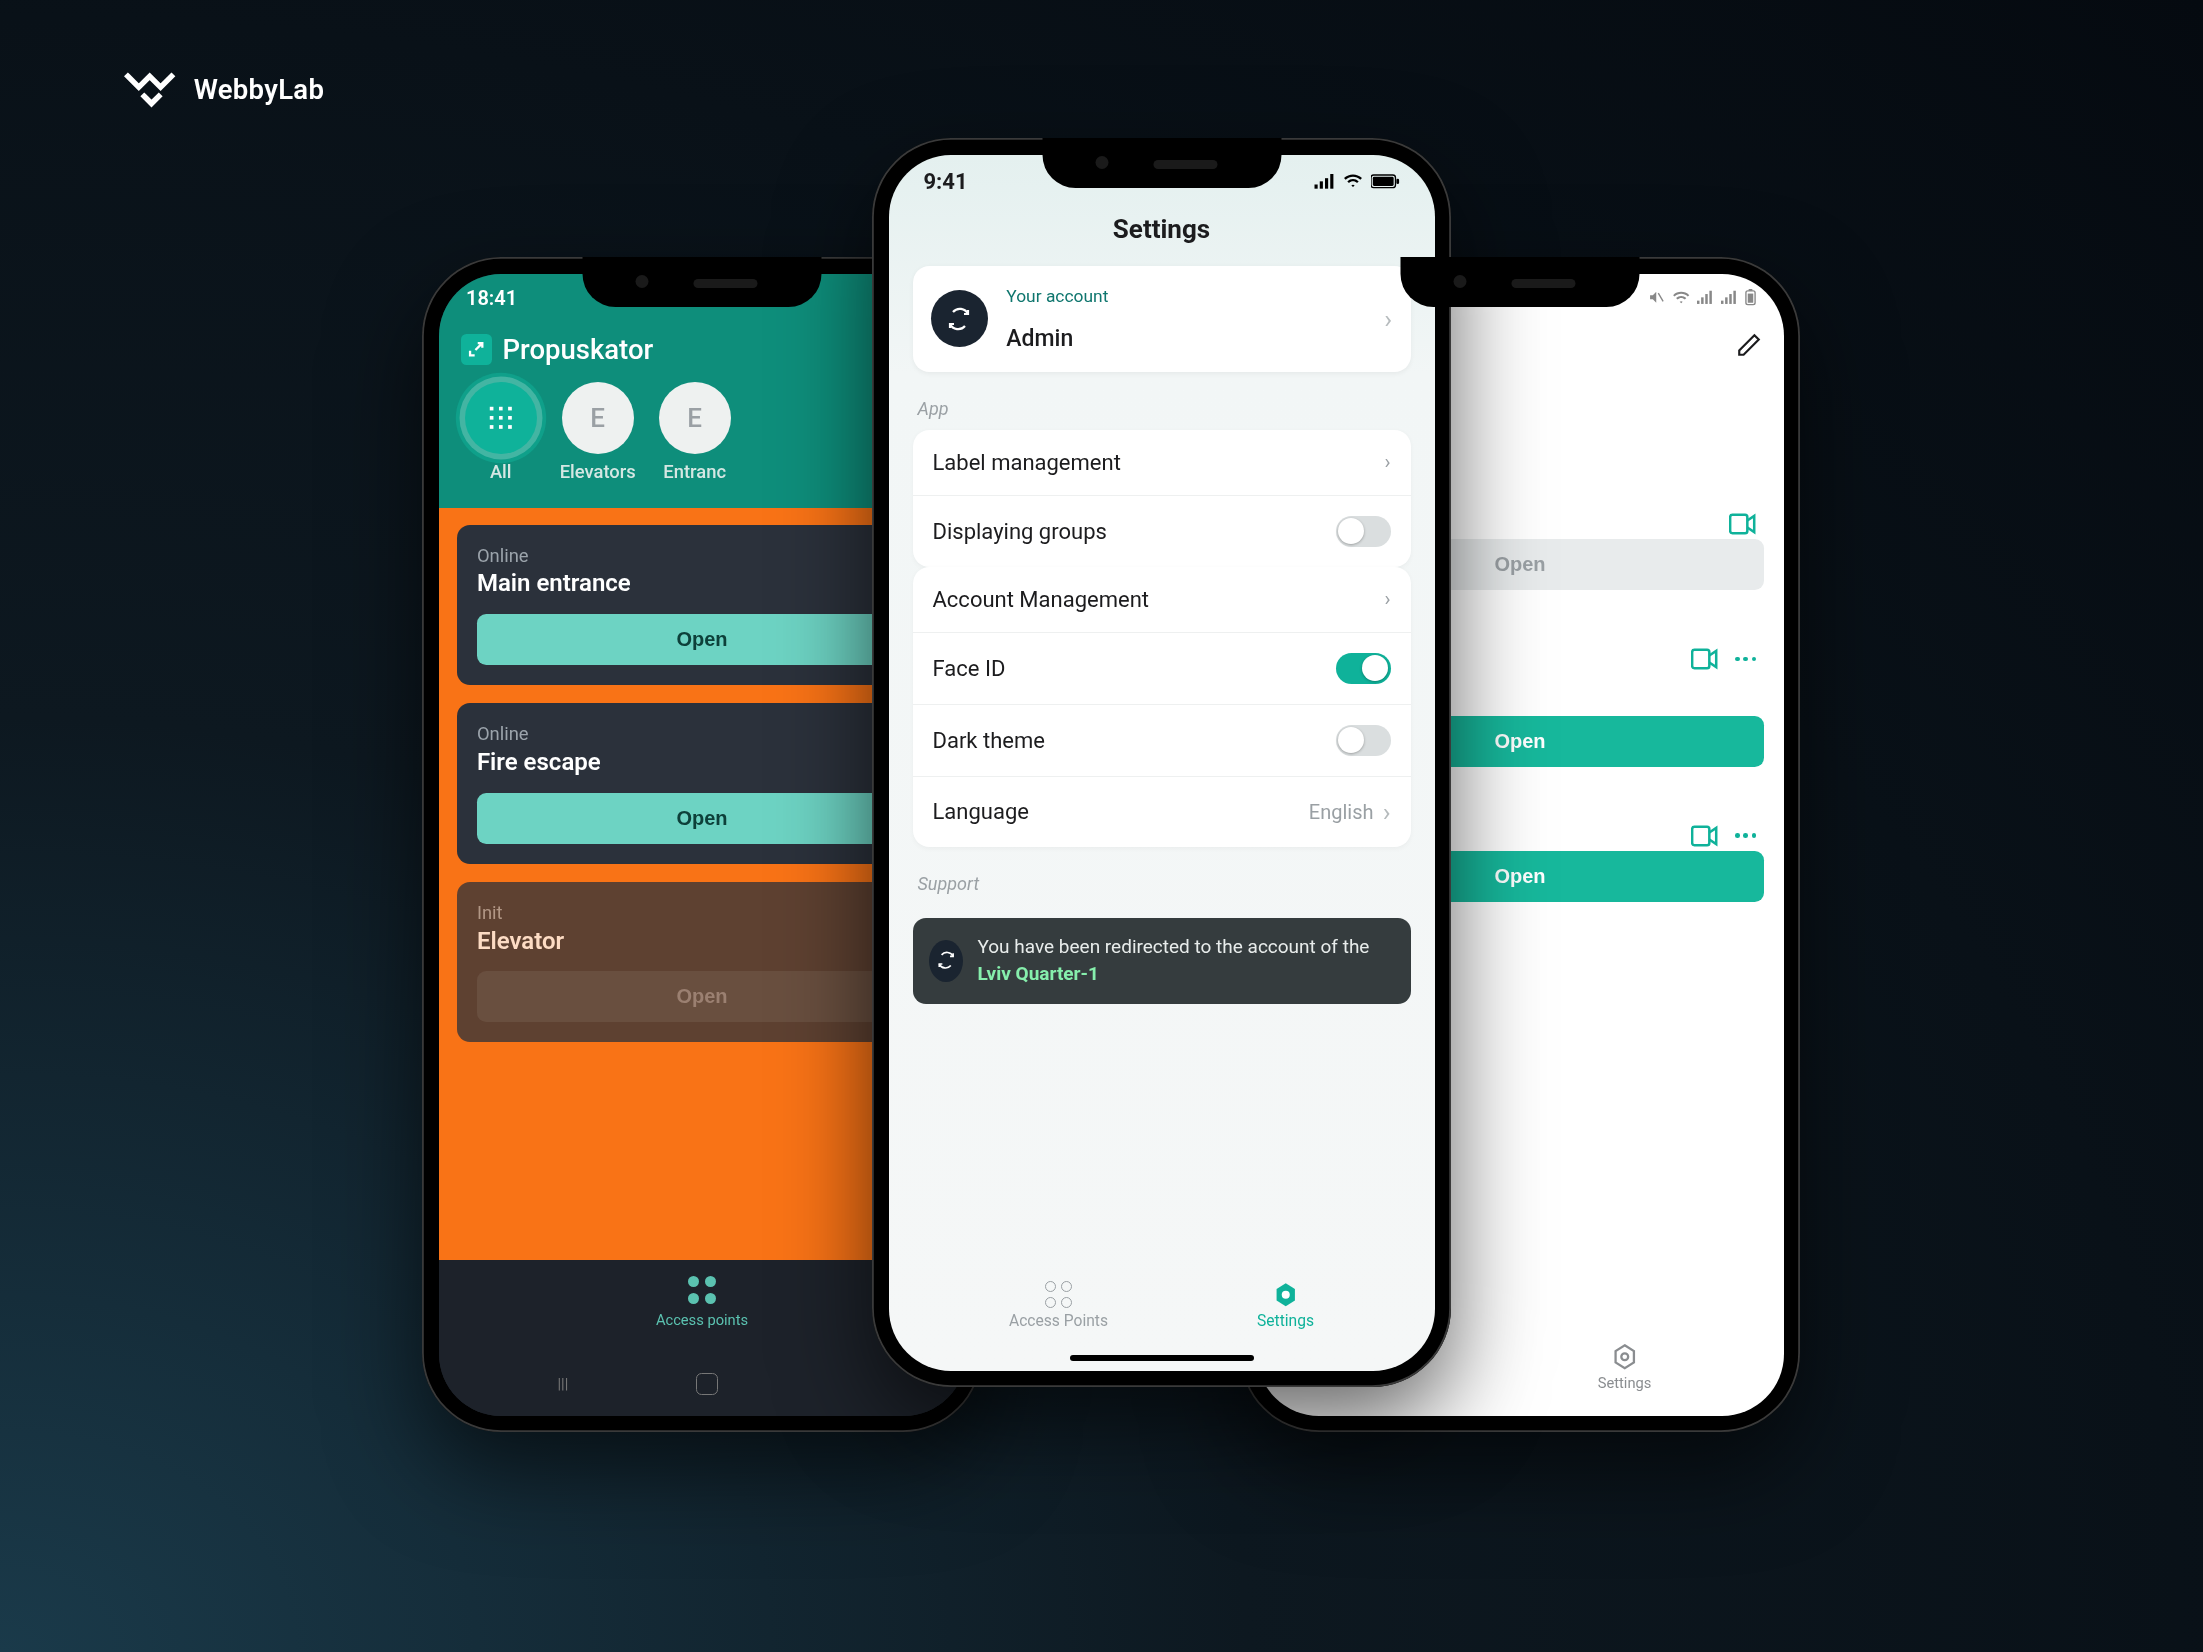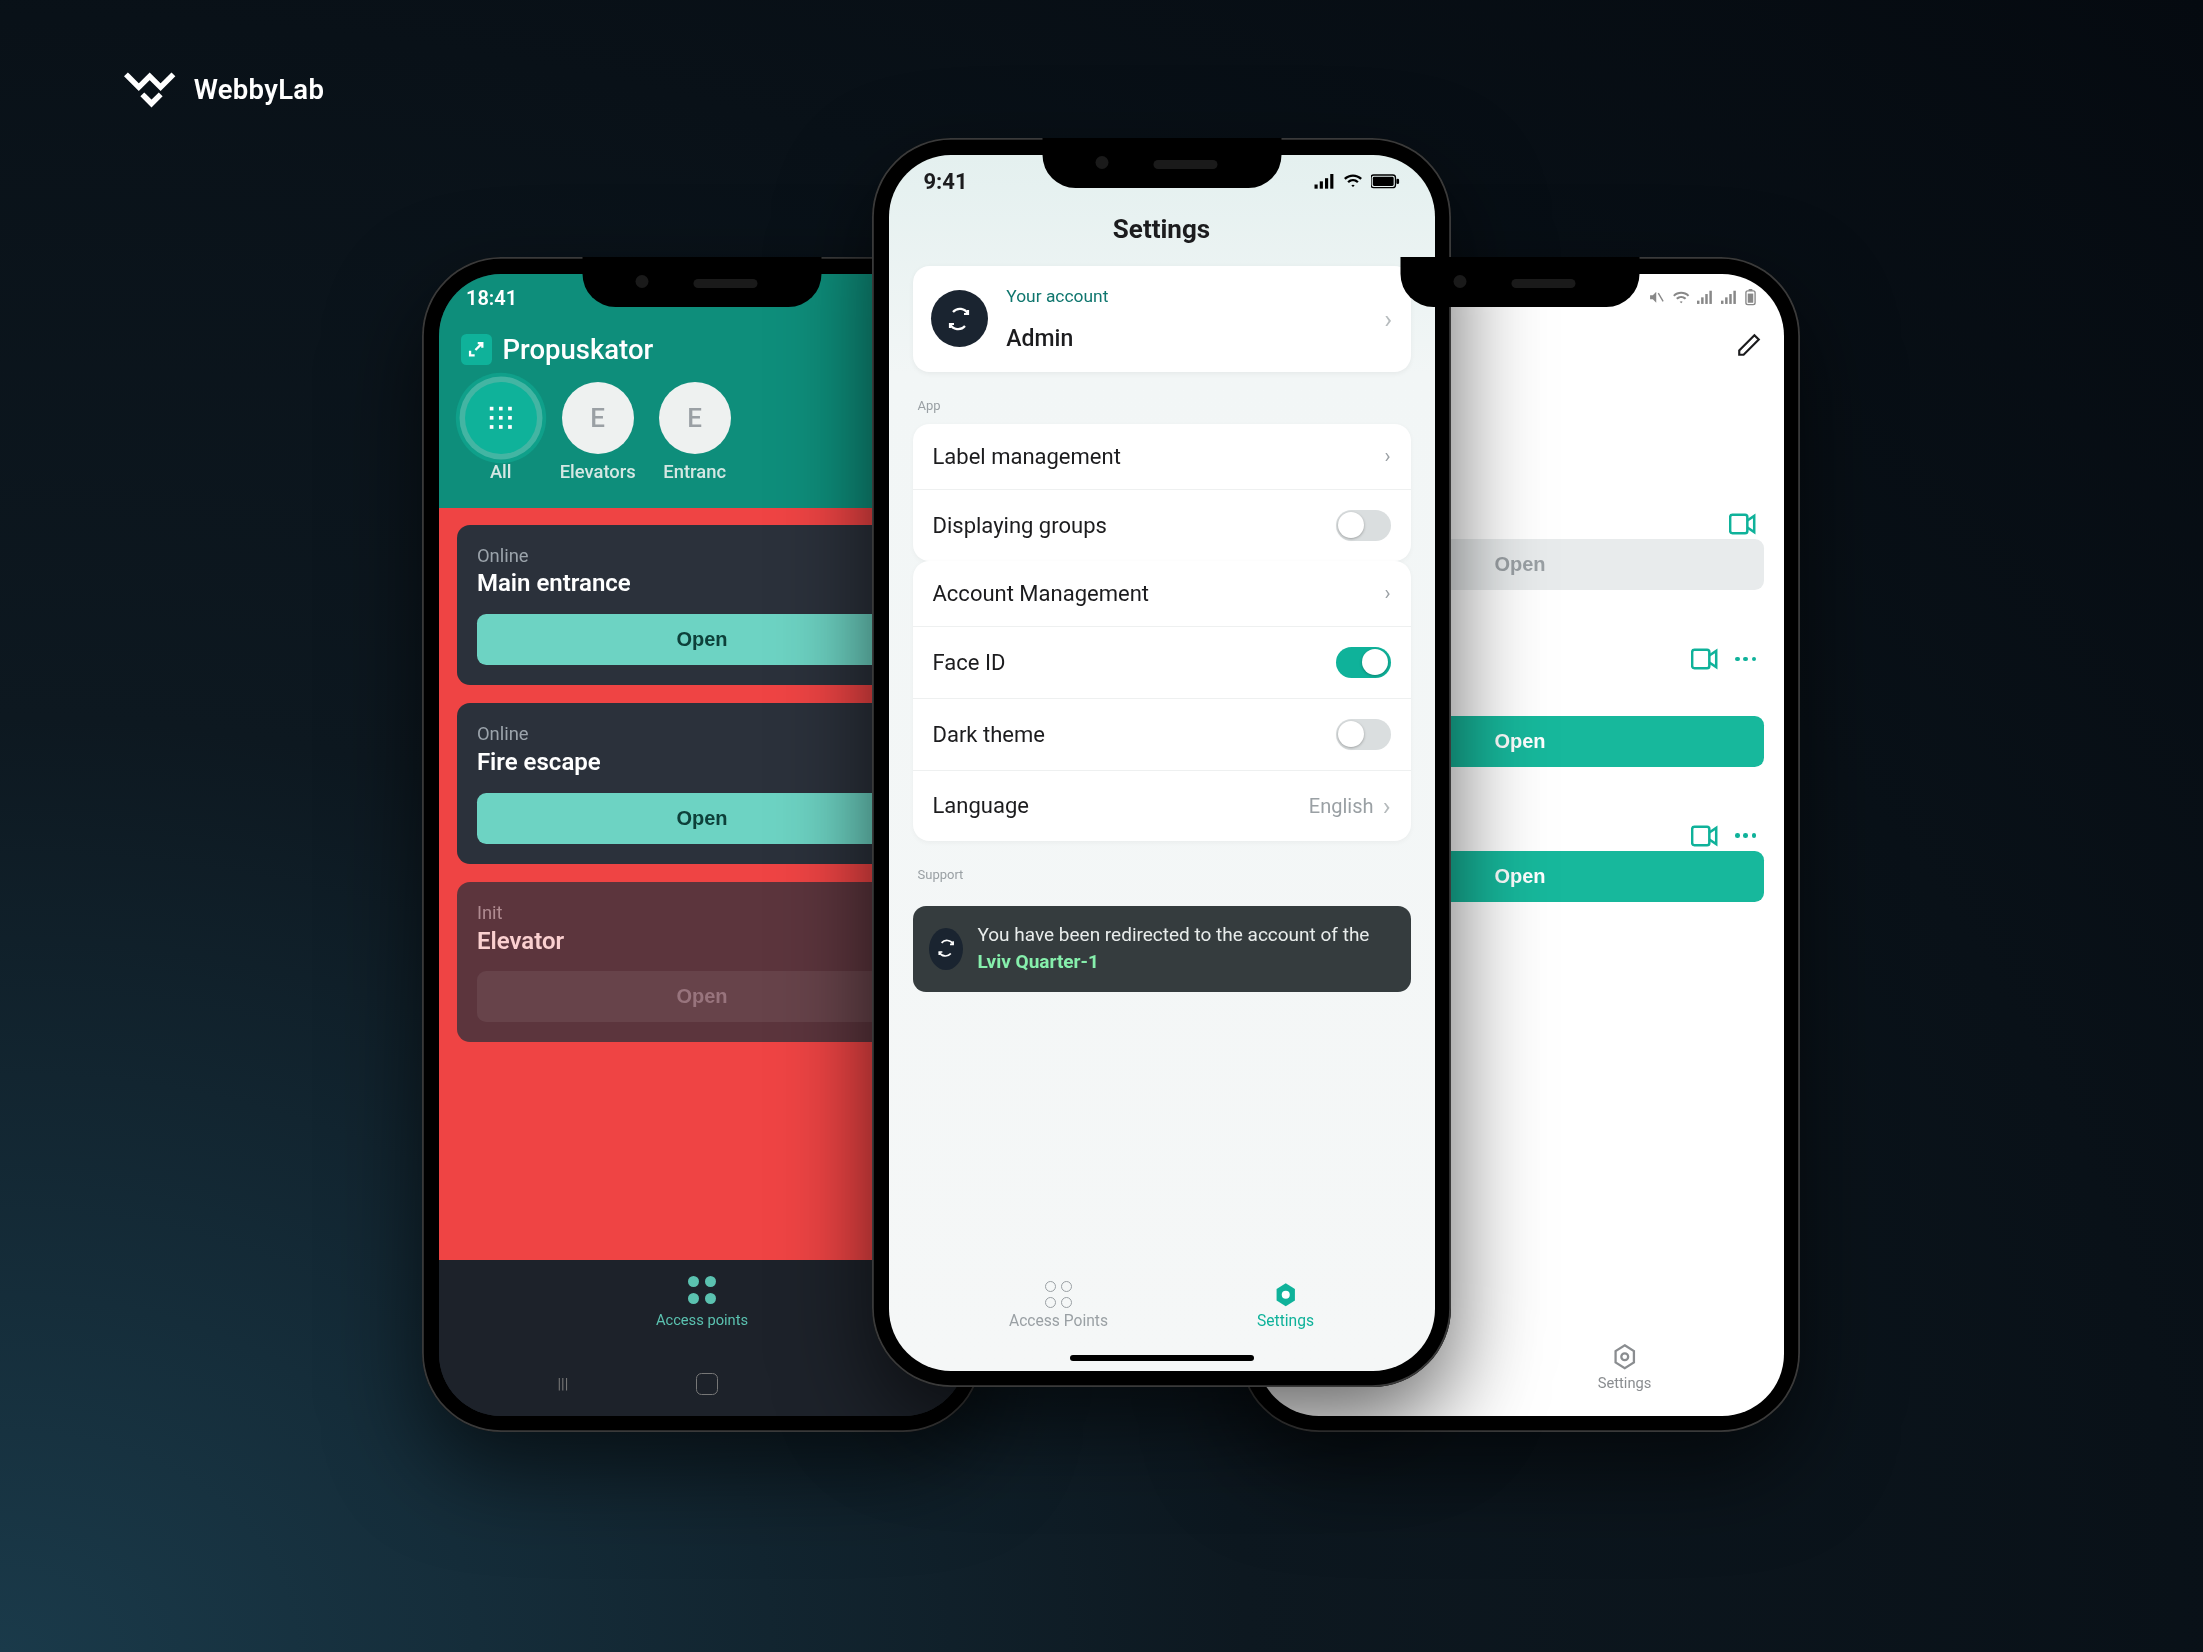--- a/index.html
+++ b/index.html
@@ -94,21 +94,21 @@
   .chips { display:flex; gap:24px; padding-left:3.7px; }
   .chip { display:flex; flex-direction:column; align-items:center; gap:7.3px; width: 73px;}
   .chip-circle { width:72px; height:72px; border-radius:50%; background:#eef1f0; display:flex; align-items:center; justify-content:center; font-size:26px; color:#9aa0a4; font-weight:500; position:relative; }
   .chip.active .chip-circle { background:#0fb29a; box-shadow: 0 0 0 5.5px rgba(255,255,255,0.22), 0 0 0 9.2px rgba(15,178,154,0.5); }
   .chip.active .chip-circle::before {
     content:""; position:absolute; width:27.5px; height:27.5px;
     background:
       radial-gradient(circle, #fff 2.3px, transparent 2.3px) 0 0/9.2px 9.2px;
   }
   .chip-label { font-size:18.4px; color:#d5e7e3; font-weight:500; }
-  .cards { flex:1; padding: 16.5px 18.4px; display:flex; flex-direction:column; gap:18.4px; background:#ef4444;}
+  .cards { flex:1; padding: 16.5px 18.4px; display:flex; flex-direction:column; gap:18.4px; background:#f97316;}
   .card { background:#2b313b; border-radius:13px; padding: 20px 20px; }
   .card.disabled { opacity:0.75; }
   .card-status { font-size:18.4px; color:#9ba3ab; }
   .card-title { font-size:24px; font-weight:600; margin-top:3.7px; margin-bottom:16.5px; color:#fff; }
   .open-btn { width:100%; height:51px; border:none; border-radius:9.2px; background:#6dd3c3; color:#0d403a; font-size:20px; font-weight:700; }
   .card.disabled .open-btn { background:#3a434d; color:#7c8590; }
   .bottom-nav-dark { height:92px; background:#1d222a; display:flex; justify-content:center; align-items:center; gap: 55px; padding-bottom:7.3px;}
   .nav-item { display:flex; flex-direction:column; align-items:center; gap:5.5px; color:#5bc2b0; font-size:14.7px; }
   .nav-icon { width:31px; height:31px; display:flex; align-items:center; justify-content:center; }
   .nav-dots { display:grid; grid-template-columns: repeat(2, 1fr); gap:5.5px; }
@@ -143,21 +143,21 @@
   .settings-screen { background: linear-gradient(180deg,#e4f0ef 0%, #f2f6f6 18%, #f5f7f7 100%); color:#1c1c1e; display:flex; flex-direction:column; height:100%;}
   .ios-status { height:48px; display:flex; justify-content:space-between; align-items:center; padding: 5.5px 35px 0; font-size:22px; font-weight:700; }
   .ios-right { display:flex; gap:7.3px; align-items:center;}
   .settings-title { text-align:center; font-size:26px; font-weight:700; padding: 11px 0 22px; }
   .account-card { margin: 0 24px; background:#fff; border-radius:16.5px; padding:20px 18.4px; display:flex; align-items:center; gap:18.4px; box-shadow:0 1.8px 5.5px rgba(0,0,0,0.05);}
   .account-avatar { width:57px; height:57px; border-radius:50%; background:#1a2430; display:flex; align-items:center; justify-content:center; color:#fff;}
   .account-text { flex:1; }
   .account-sub { font-size:17.4px; color:#0f766e; }
   .account-name { font-size:23px; font-weight:500; margin-top:19px; }
   .chev { color:#b6bbbd; font-size:26px; }
-  .section-label { font-size:13px; color:#9aa0a4; padding: 26px 29px 11px; }
+  .section-label { font-size:18px; color:#9aa0a4; padding: 26px 29px 11px; font-style: italic; }
   .settings-group { margin: 0 24px; background:#fff; border-radius:16.5px; overflow:hidden; box-shadow:0 1.8px 5.5px rgba(0,0,0,0.04);}
   .setting-row { display:flex; justify-content:space-between; align-items:center; padding: 20px 20px; border-bottom:0.9px solid #eef0f0; font-size:22px; }
   .setting-row:last-child { border-bottom:none; }
   .setting-row .right { display:flex; align-items:center; gap:9.2px; color:#9aa0a4; font-size:20px;}
   .toggle { width:55px; height:31px; border-radius:18.4px; background:#dadedf; position:relative; }
   .toggle::after { content:""; position:absolute; width:26px; height:26px; border-radius:50%; background:#fff; top:2.8px; left:2.8px; box-shadow:0 0.9px 2.8px rgba(0,0,0,0.3);}
   .toggle.on { background:#0fb29a; }
   .toggle.on::after { left:auto; right:2.8px; }
   .toast { margin: 13px 24px 0; background:#353c3e; color:#e8eceb; border-radius:13px; padding:16.5px 16.5px; display:flex; align-items:center; gap:14.7px; font-size:19px; line-height:1.4;}
   .toast .account-avatar { background:#1a2430; width:42px; height:42px; }

